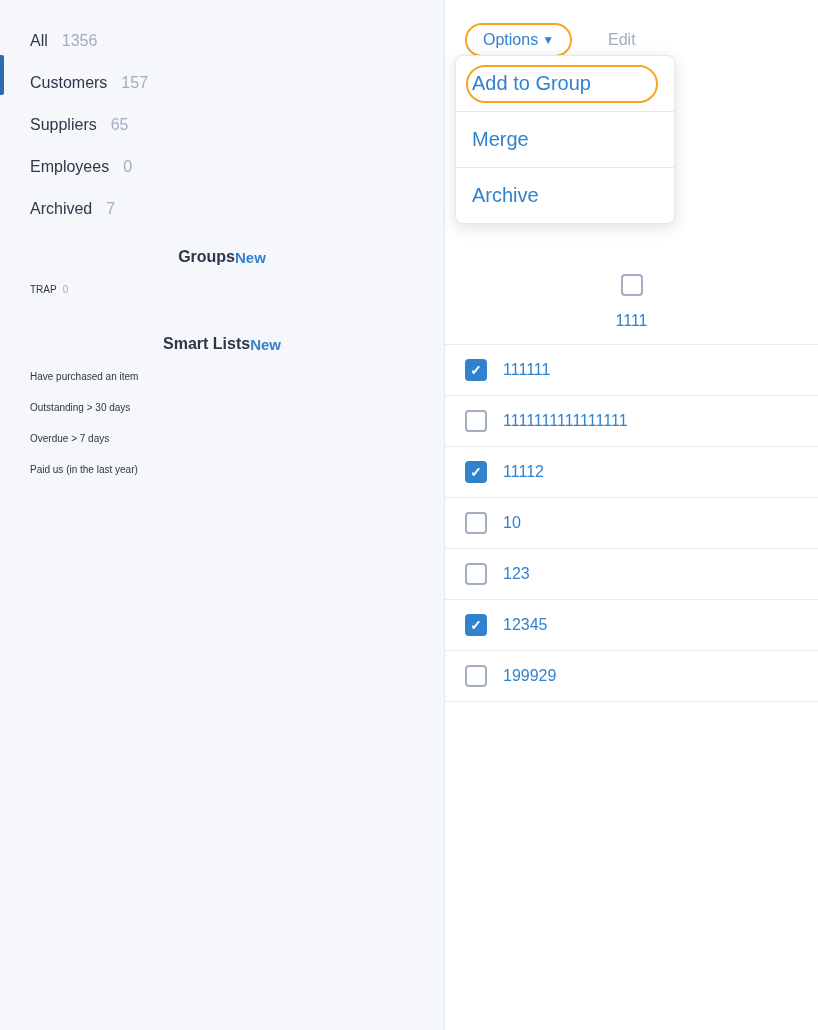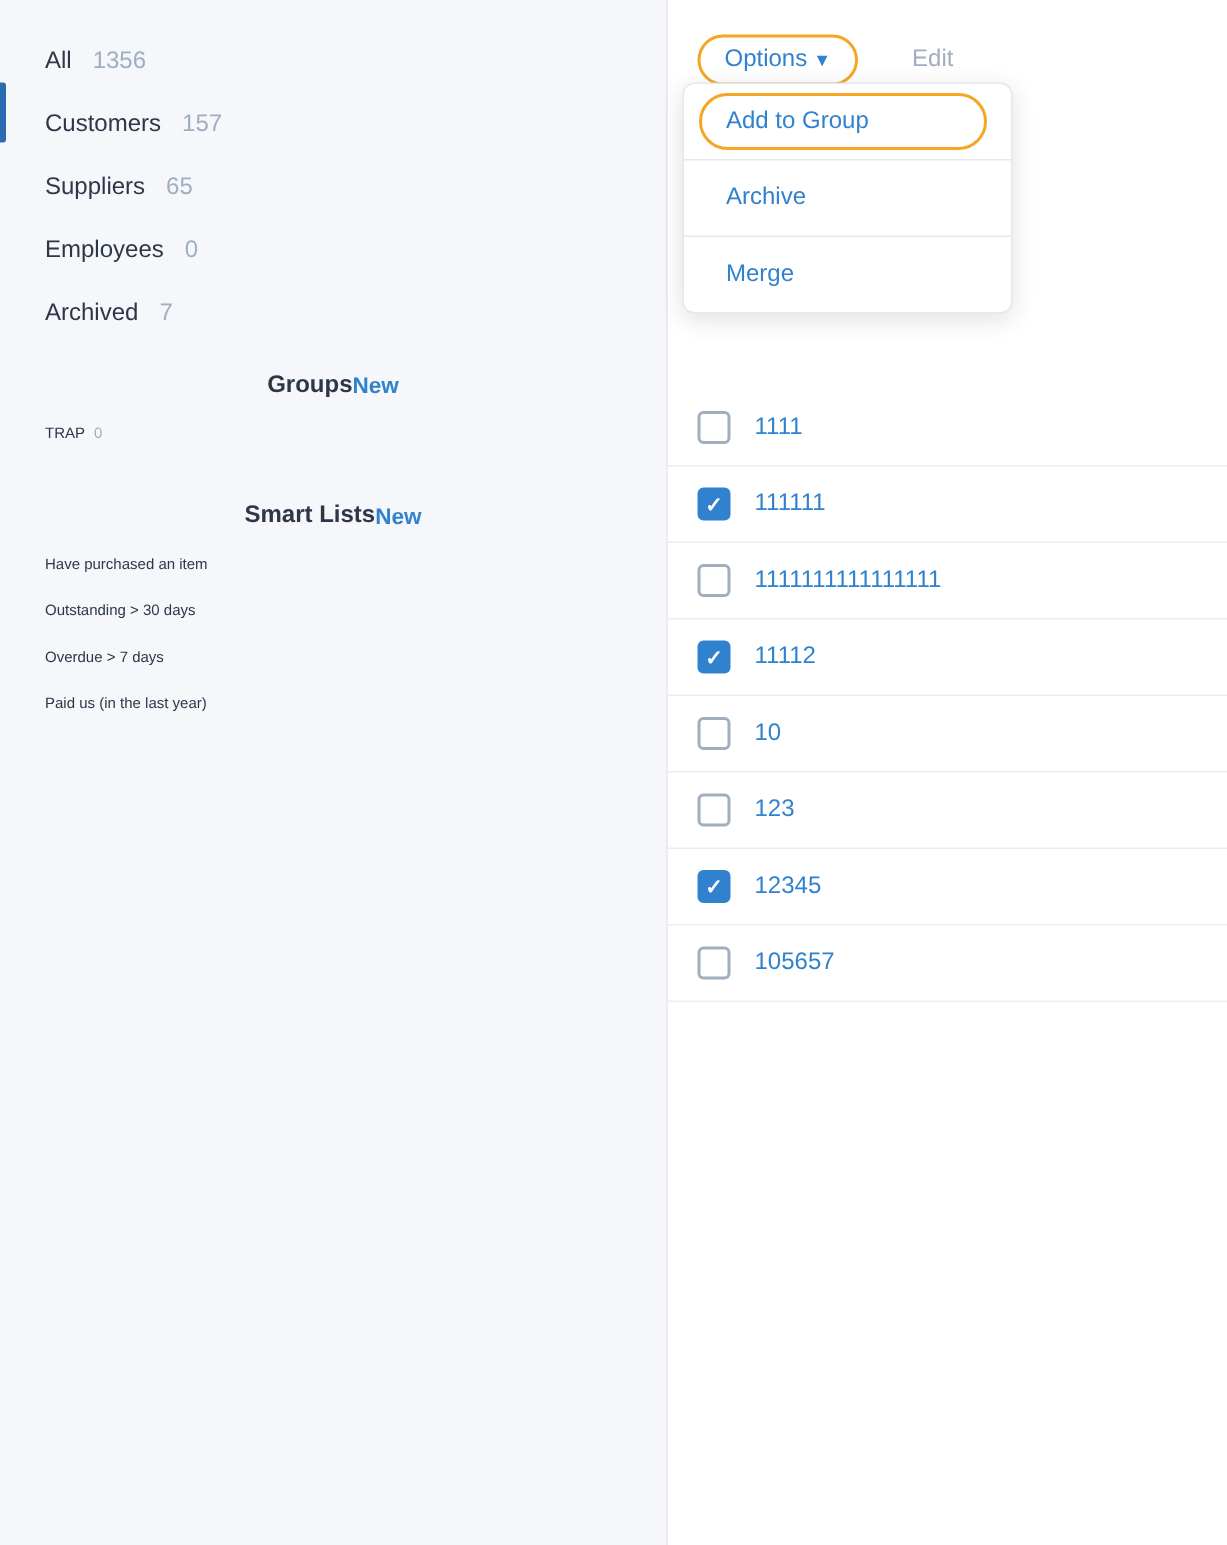--- a/index.html
+++ b/index.html
@@ -128,22 +128,22 @@
       top: 55px;
       left: 10px;
       background: #fff;
       border: 1px solid #e2e8f0;
       border-radius: 8px;
       box-shadow: 0 4px 16px rgba(0,0,0,0.12);
       z-index: 100;
       width: 220px;
     }
     .dropdown-item {
-      padding: 16px 28px;
-      font-size: 16px;
+      padding: 16px 16px;
+      font-size: 20px;
       color: #3182ce;
       cursor: pointer;
       border-bottom: 1px solid #e2e8f0;
       position: relative;
     }
     .dropdown-item:last-child {
       border-bottom: none;
     }
     .add-to-group-oval {
       position: absolute;
@@ -275,31 +275,31 @@
     </div>
 
     <div class="dropdown">
 
       <div class="dropdown-item" style="position:relative;">
         <div class="add-to-group-oval"></div>
         <span>Add to Group</span>
       </div>
 
       <div class="dropdown-item">
+        <span>Merge</span>
+      </div>
+
+      <div class="dropdown-item">
         <span>Archive</span>
       </div>
-
-      <div class="dropdown-item">
-        <span>Merge</span>
-      </div>
     </div>
 
     <div class="contact-list">
 
-      <div class="contact-row" style="margin-top: 200px;">
+      <div class="contact-row" style="margin-top: 200px; flex-direction: column;">
         <div class="checkbox"></div>
         <span class="contact-name">1111</span>
       </div>
 
       <div class="contact-row">
         <div class="checkbox checked"></div>
         <span class="contact-name">111111</span>
       </div>
 
       <div class="contact-row">
@@ -322,18 +322,18 @@
         <span class="contact-name">123</span>
       </div>
 
       <div class="contact-row">
         <div class="checkbox checked"></div>
         <span class="contact-name">12345</span>
       </div>
 
       <div class="contact-row">
         <div class="checkbox"></div>
-        <span class="contact-name">105657</span>
+        <span class="contact-name">199929</span>
       </div>
     </div>
 
   </div>
 </div>
 
 </body></html>

